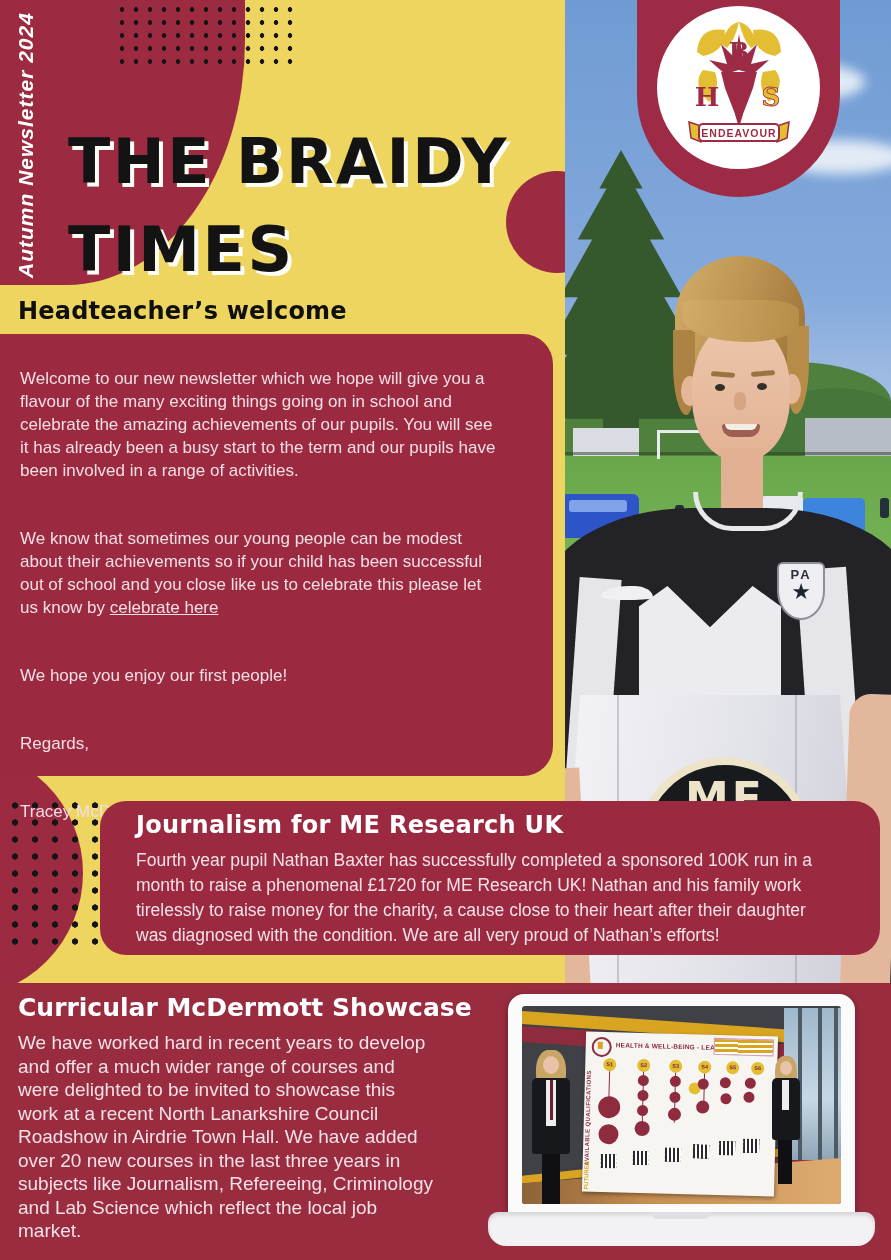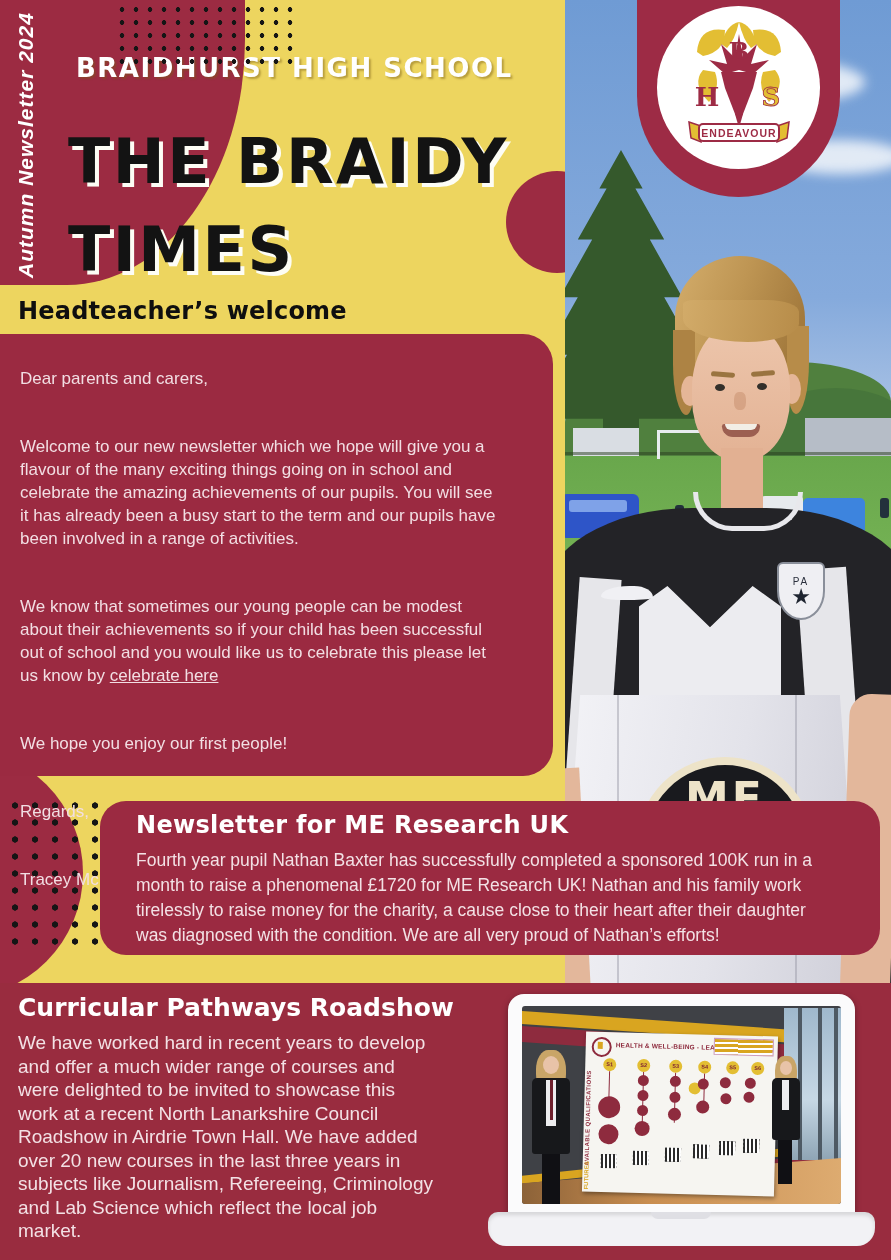--- a/index.html
+++ b/index.html
@@ -82,21 +82,21 @@
   .collar{position:absolute;left:128px;top:492px;width:100px;height:34px;border:5px solid #E8E8EC;border-top:none;
      border-radius:0 0 50px 50px;background:transparent;}
   .sponsor1{position:absolute;left:0;width:142px;text-align:center;top:122px;color:#C23A30;
      font-family:"DejaVu Sans",sans-serif;font-weight:bold;font-size:42px;transform:rotate(-2deg);}
   .sponsor2{position:absolute;left:0;width:142px;text-align:center;top:168px;color:#C23A30;
      font-family:"DejaVu Sans",sans-serif;font-weight:bold;font-size:34px;transform:rotate(-2deg);}
   .joma{position:absolute;left:36px;top:586px;width:52px;height:14px;background:#F0F0F4;
      border-radius:60% 40% 50% 50%/80% 90% 20% 30%;}
   .club-badge{position:absolute;left:212px;top:562px;width:44px;height:54px;background:#EFEFF3;border:2px solid #8A8F9A;
      border-radius:6px 6px 50% 50%;text-align:center;}
-  .club-badge .pa{font-size:10px;font-weight:normal;color:#2A2F3C;letter-spacing:2px;display:block;margin-top:12px;}
+  .club-badge .pa{font-size:13px;font-weight:bold;color:#2A2F3C;letter-spacing:2px;display:block;margin-top:3px;}
   .club-badge .star{color:#1E2430;font-size:22px;line-height:20px;display:block;}
   .board{position:absolute;left:-6px;top:695px;width:302px;height:296px;
      background:linear-gradient(100deg,#F3F3F7 0%,#E3E3EA 55%,#CFCFD9 100%);
      clip-path:polygon(7% 0,93% 0,100% 100%,0 100%);}
   .board .crease{position:absolute;top:0;width:2px;height:100%;background:rgba(150,150,165,.45);}
   .me-circle{position:absolute;left:72px;top:757px;width:176px;height:176px;border-radius:50%;
      background:#191A1E;border:8px solid #EDE3C8;box-sizing:border-box;text-align:center;}
   .me-text{display:inline-block;margin-top:8px;color:#EDE3C8;font-family:"DejaVu Sans",sans-serif;
      font-weight:bold;font-size:44px;letter-spacing:3px;}
   .arm-right{position:absolute;left:280px;top:694px;width:50px;height:297px;background:#E3B79B;
@@ -170,21 +170,20 @@
 </head>
 <body>
 
 <div class="page">
 
   <div class="abs blob-top"></div>
   <div class="abs circle-right"></div>
   <div class="abs circle-bottomleft"></div>
 
   <div class="abs issue-label">Autumn Newsletter 2024</div>
-  <div class="abs school-name">BRAIDHURST HIGH SCHOOL</div>
   <div class="abs big-title">
     <div>THE BRAIDY</div>
     <div>TIMES</div>
   </div>
   <div class="abs welcome-heading">Headteacher’s welcome</div>
 
   <div class="abs photo">
     <div class="sky"></div>
     <div class="cloud" style="left:130px;top:60px;width:170px;height:44px;"></div>
     <div class="cloud" style="left:210px;top:140px;width:130px;height:34px;"></div>
@@ -267,49 +266,48 @@
         <path d="M20,104 L32,108 L32,124 L22,120 Z" fill="#E3BE33" stroke="#9D2B45" stroke-width="1.5"></path>
         <path d="M120,104 L108,108 L108,124 L118,120 Z" fill="#E3BE33" stroke="#9D2B45" stroke-width="1.5"></path>
         <rect x="30" y="106" width="80" height="17" rx="4" fill="#fff" stroke="#9D2B45" stroke-width="2"></rect>
         <text x="70" y="119" text-anchor="middle" font-family="Liberation Sans,sans-serif" font-size="10.5" font-weight="bold" letter-spacing="1" fill="#9D2B45">ENDEAVOUR</text>
       </svg>
     </div>
   </div>
 
   <div class="abs letter-box">
     <div class="letter-inner">
-      <p class="para">Dear parents and carers,</p>
       <p class="para">Welcome to our new newsletter which we hope will give you a
 flavour of the many exciting things going on in school and
 celebrate the amazing achievements of our pupils. You will see
 it has already been a busy start to the term and our pupils have
 been involved in a range of activities.</p>
       <p class="para"><span>We know that sometimes our young people can be modest
 about their achievements so if your child has been successful
-out of school and you would like us to celebrate this please let
+out of school and you close like us to celebrate this please let
 us know by </span><a class="letter-link">celebrate here</a></p>
       <p class="para">We hope you enjoy our first people!</p>
       <p class="para">Regards,</p>
       <p class="para">Tracey McDermott</p>
     </div>
   </div>
 
   <div class="abs dots-top"></div>
   <div class="abs dots-bottom"></div>
 
   <div class="abs fund-box">
-    <div class="fund-heading">Newsletter for ME Research UK</div>
+    <div class="fund-heading">Journalism for ME Research UK</div>
     <div class="fund-body">Fourth year pupil Nathan Baxter has successfully completed a sponsored 100K run in a
 month to raise a phenomenal £1720 for ME Research UK! Nathan and his family work
 tirelessly to raise money for the charity, a cause close to their heart after their daughter
 was diagnosed with the condition. We are all very proud of Nathan’s efforts!</div>
   </div>
 
   <div class="abs bottom-band">
-    <div class="curr-heading">Curricular Pathways Roadshow</div>
+    <div class="curr-heading">Curricular McDermott Showcase</div>
     <div class="curr-body">We have worked hard in recent years to develop
 and offer a much wider range of courses and
 were delighted to be invited to showcase this
 work at a recent North Lanarkshire Council
 Roadshow in Airdrie Town Hall. We have added
 over 20 new courses in the last three years in
 subjects like Journalism, Refereeing, Criminology
 and Lab Science which reflect the local job
 market.</div>
 

